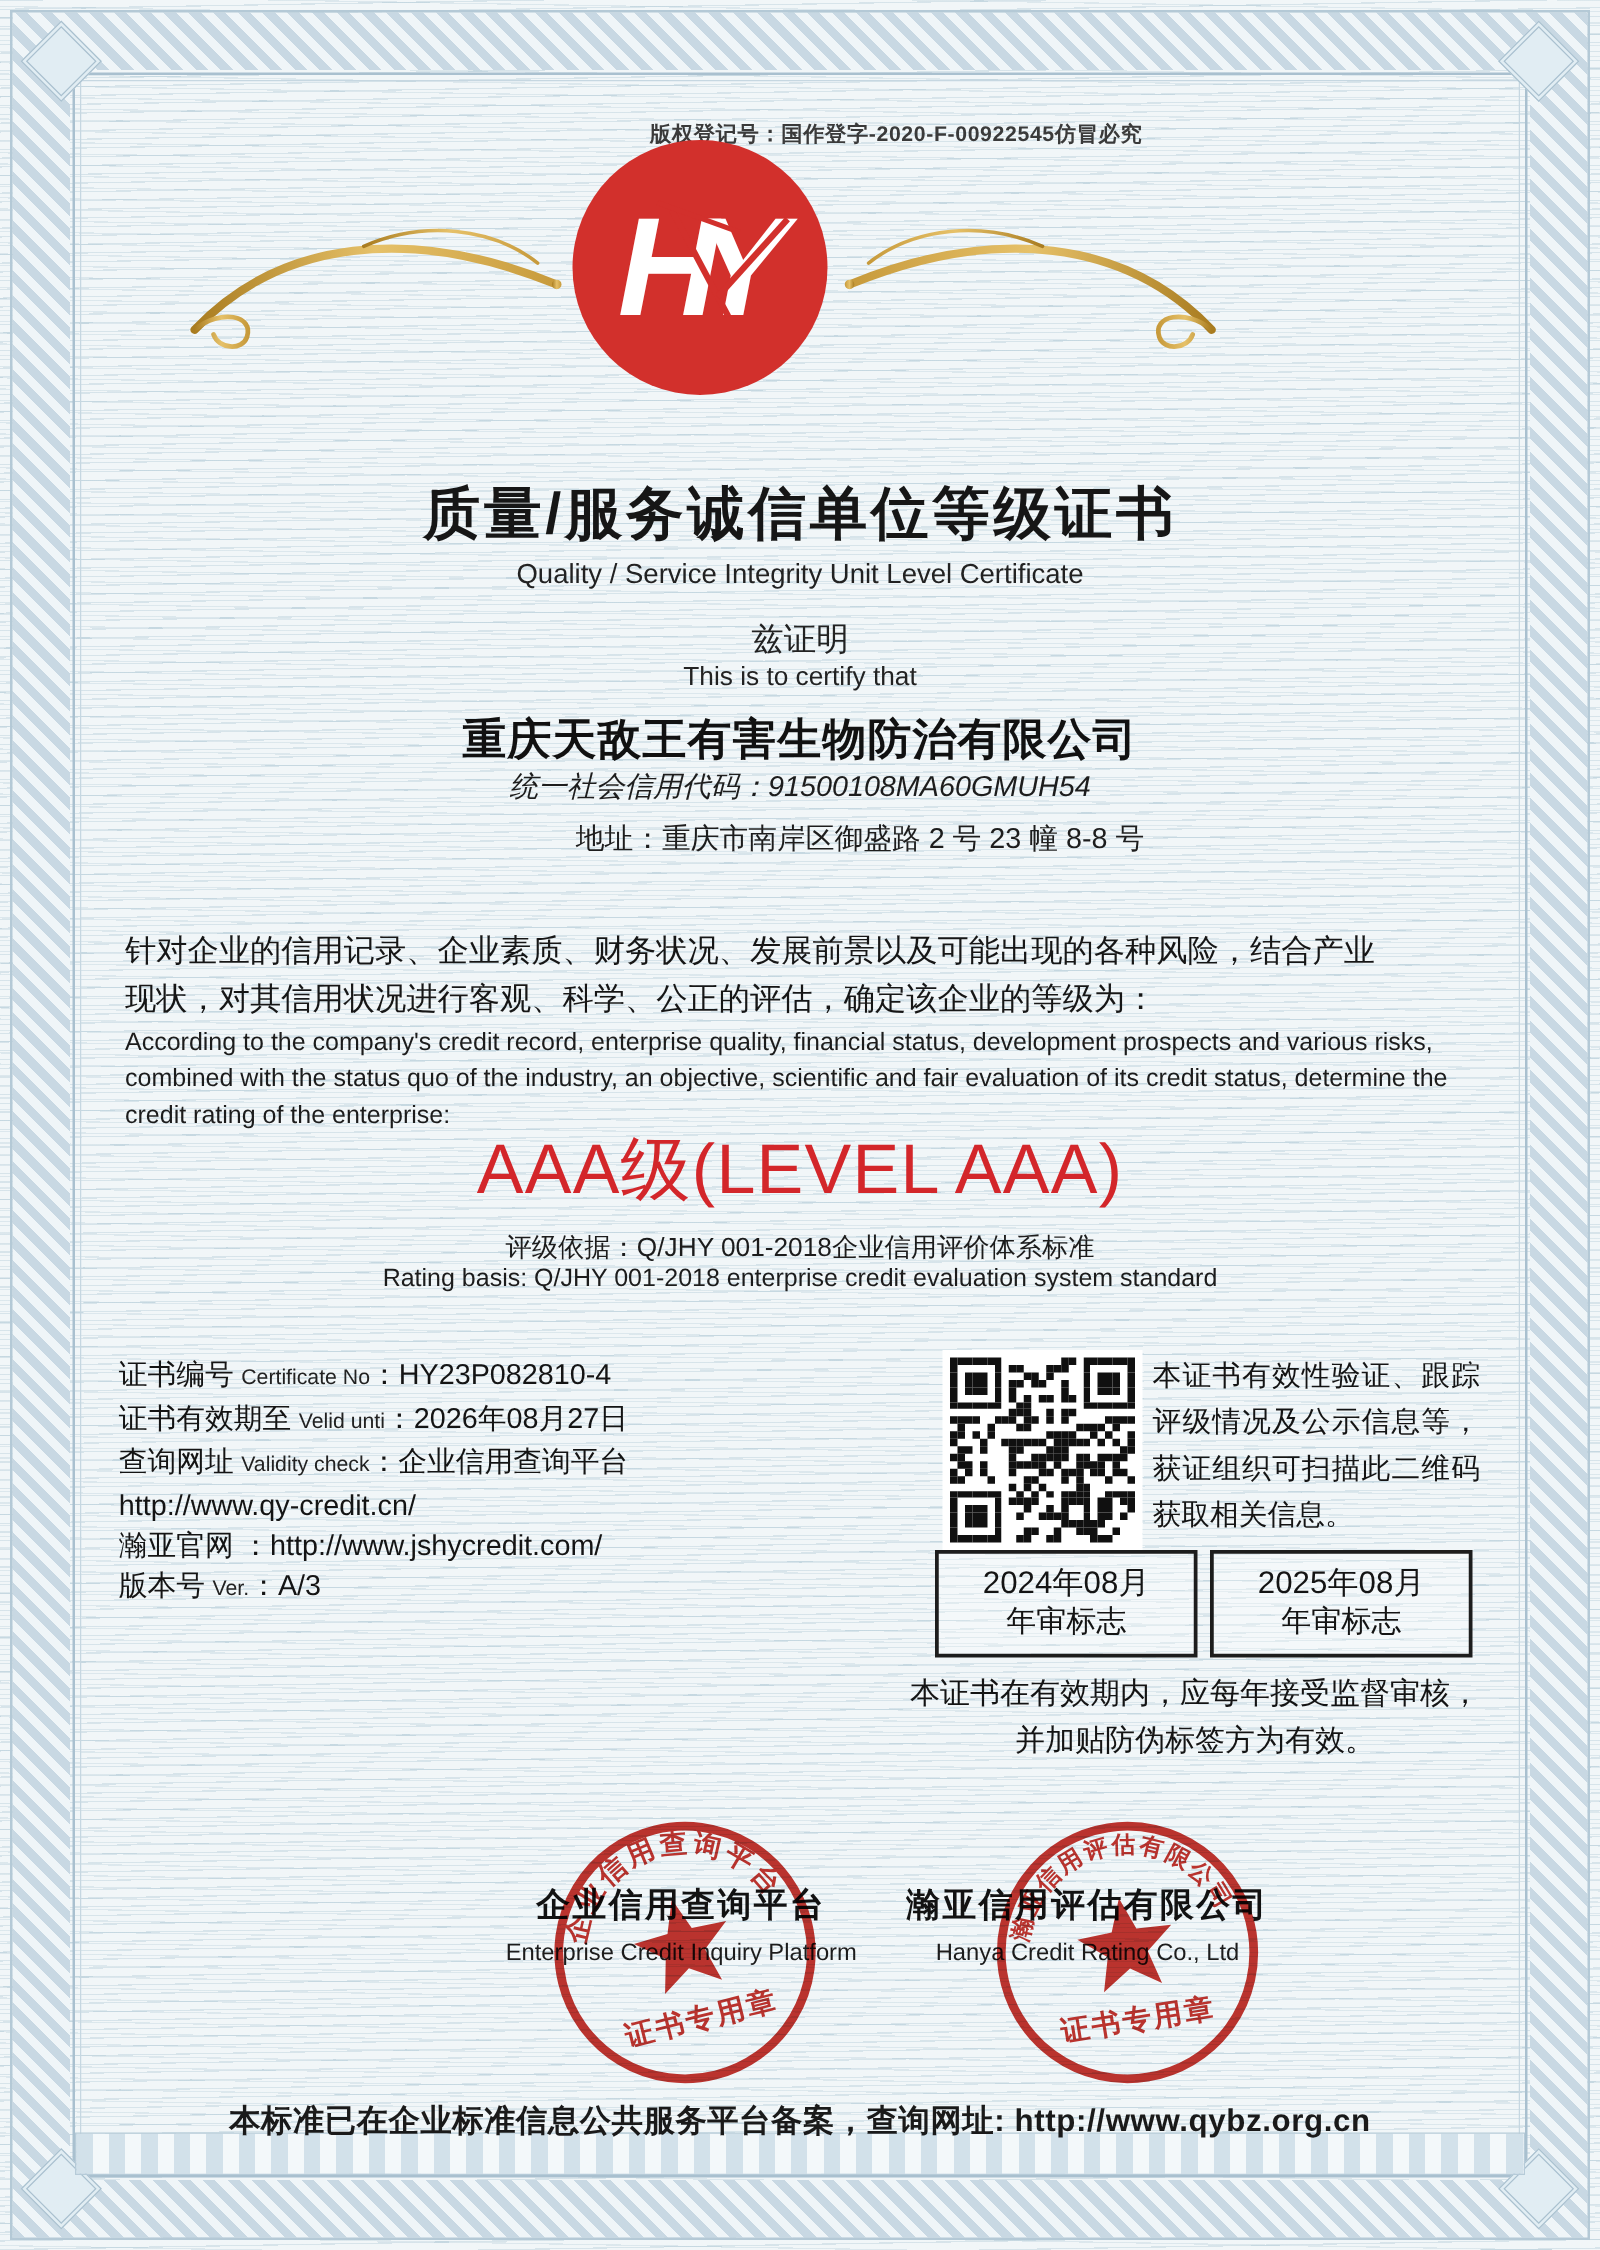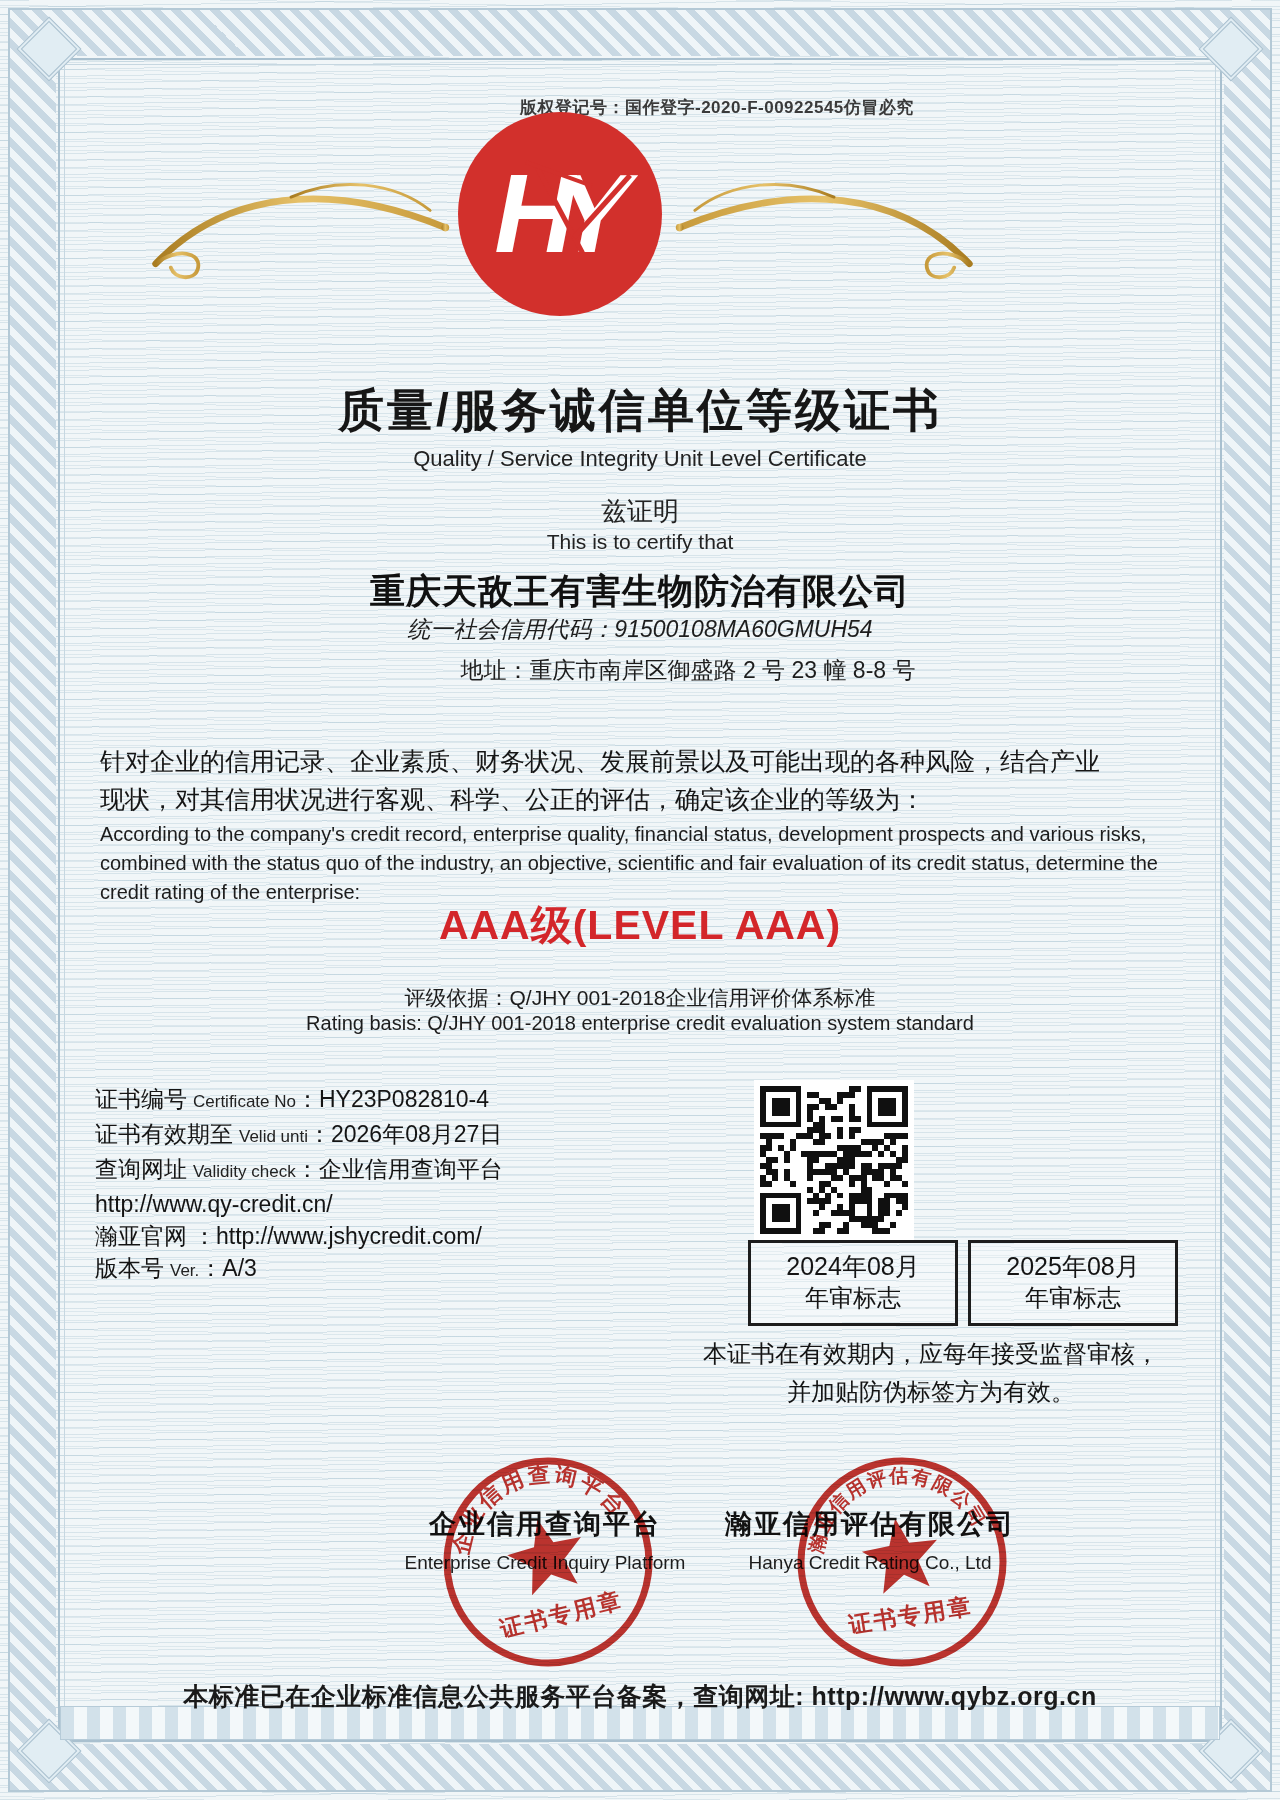--- a/index.html
+++ b/index.html
@@ -44,21 +44,21 @@
   .certify-zh{top:494px;font-size:26px;color:#222;}
   .certify-en{top:530px;font-size:21px;color:#222;}
   .company{top:568px;font-size:35px;font-weight:bold;color:#111;letter-spacing:1px;}
   .credit-code{top:614px;font-size:23px;color:#1d1d1d;font-style:italic;}
   .address{top:655px;font-size:23px;color:#1d1d1d;padding-left:48px;}
 
   .intro-zh{position:absolute;left:100px;width:1085px;font-size:25px;line-height:38px;color:#161616;text-align:left;}
   .iz1{top:742px;} .iz2{top:780px;}
   .intro-en{position:absolute;left:100px;top:820px;width:1085px;font-size:20px;line-height:29px;color:#1c1c1c;text-align:left;}
 
-  .level{top:898px;font-size:41px;font-weight:700;color:#d3262a;letter-spacing:1px;}
+  .level{top:898px;font-size:56px;font-weight:400;color:#d3262a;letter-spacing:1px;}
   .basis-zh{top:984px;font-size:21px;color:#1c1c1c;}
   .basis-en{top:1012px;font-size:20px;color:#1c1c1c;}
 
   .details{position:absolute;left:95px;top:1084px;width:575px;}
   .d-row{font-size:23px;line-height:30px;margin-bottom:2px;color:#141414;}
   .d-zh{margin-right:6px;}
   .d-en{font-size:17px;color:#222;}
   .d-val{}
 
   .qr{position:absolute;left:754px;top:1080px;width:160px;height:160px;background:#fff;
@@ -66,21 +66,21 @@
     padding:6px;box-sizing:border-box;}
   .qm{background:transparent;} .qm.on{background:#101010;}
   .qr-note{position:absolute;left:922px;top:1082px;width:262px;font-size:23px;line-height:37px;color:#141414;text-align:justify;}
 
   .badge{position:absolute;top:1240px;width:204px;border:3px solid #1d1d1d;background:rgba(255,255,255,.25);
     text-align:center;padding:7px 0 9px 0;}
   .badge.b1{left:748px;} .badge.b2{left:968px;}
   .badge-month{font-size:25px;line-height:32px;color:#141414;}
   .badge-label{font-size:24px;line-height:32px;color:#141414;}
 
-  .supervision{position:absolute;left:661px;width:540px;text-align:center;font-size:24px;color:#141414;}
+  .supervision{position:absolute;left:686px;width:540px;text-align:center;font-size:24px;color:#141414;}
   .sv1{top:1338px;} .sv2{top:1376px;}
 
   .org{position:absolute;top:1506px;text-align:center;}
   .org-l{left:380px;width:330px;} .org-r{left:700px;width:340px;}
   .org-zh{font-size:27px;font-weight:bold;color:#121212;letter-spacing:2px;}
   .org-en{font-size:19px;color:#1c1c1c;margin-top:10px;}
 
   .stamp{position:absolute;width:220px;height:220px;mix-blend-mode:multiply;opacity:.92;}
   .st-l{left:438px;top:1452px;transform:rotate(-14deg);}
   .st-r{left:792px;top:1452px;transform:rotate(-9deg);}
@@ -798,20 +798,21 @@
       <div class="qm"></div>
       <div class="qm"></div>
       <div class="qm"></div>
       <div class="qm on"></div>
       <div class="qm on"></div>
       <div class="qm on"></div>
       <div class="qm"></div>
       <div class="qm"></div>
       <div class="qm"></div>
     </div>
+  <div class="qr-note">本证书有效性验证、跟踪评级情况及公示信息等，获证组织可扫描此二维码获取相关信息。</div>
 
   <div class="badge b1">
     <div class="badge-month">2024年08月</div>
     <div class="badge-label">年审标志</div>
   </div>
   <div class="badge b2">
     <div class="badge-month">2025年08月</div>
     <div class="badge-label">年审标志</div>
   </div>
 

